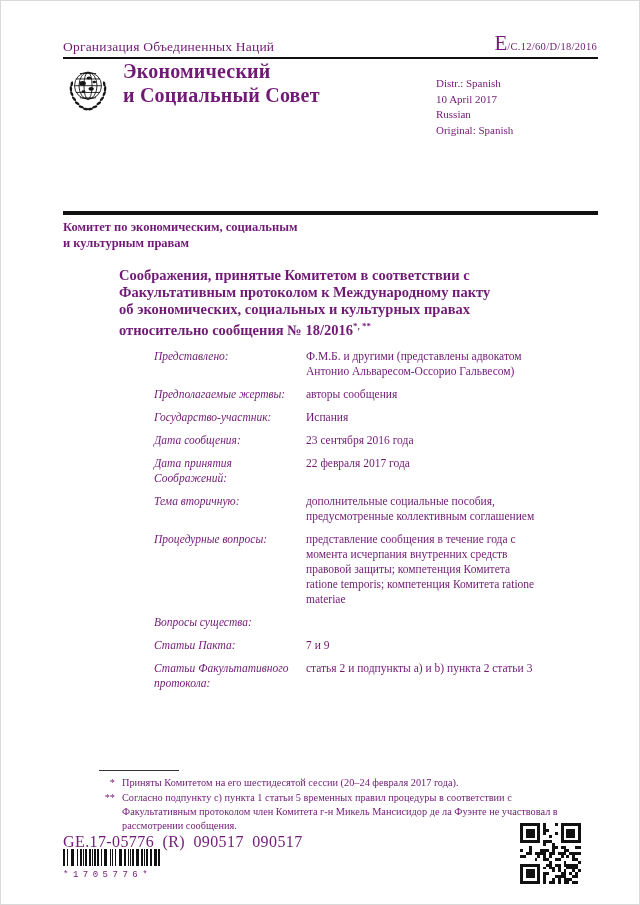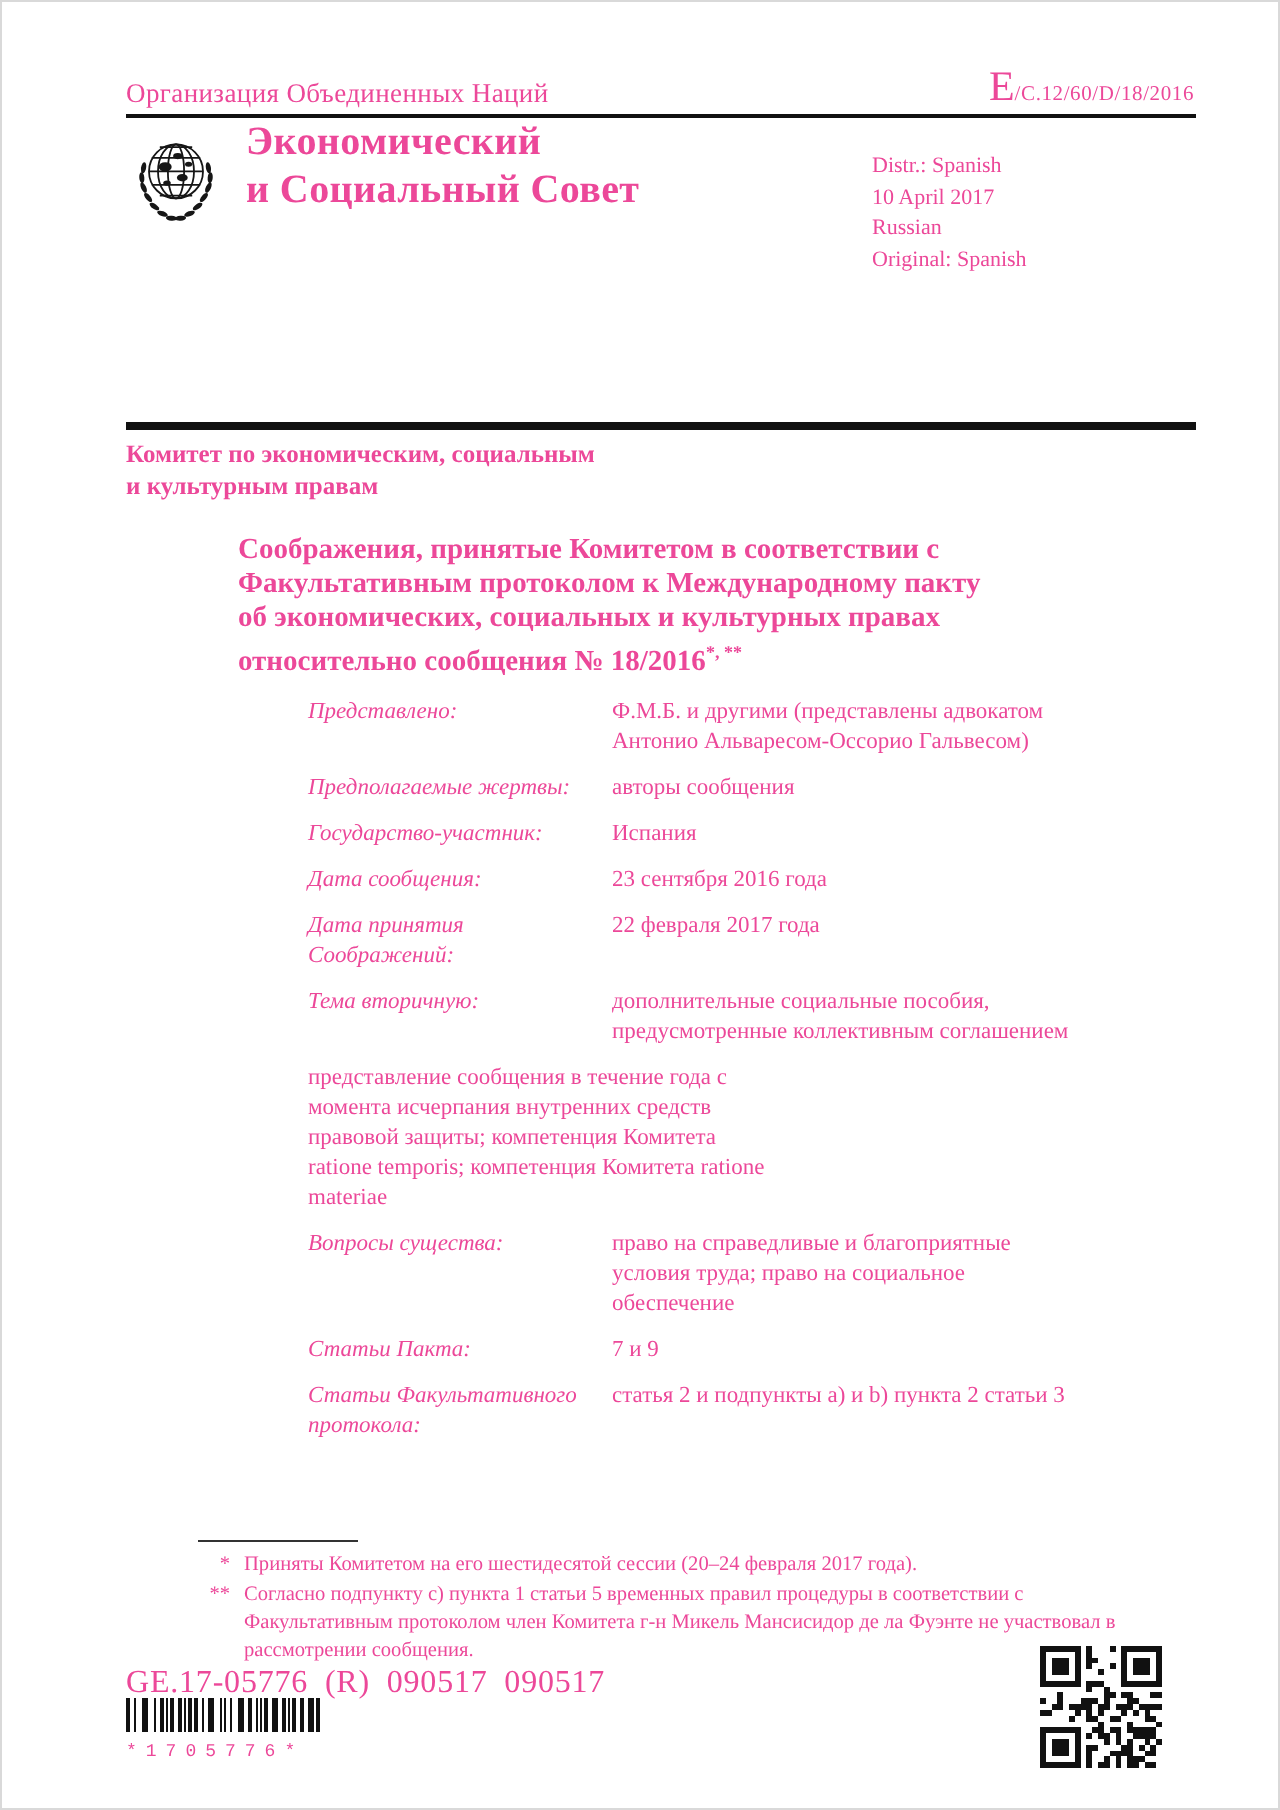--- a/index.html
+++ b/index.html
@@ -1,20 +1,20 @@
 <!DOCTYPE html>
 <html><head>
 <meta charset="utf-8">
 <style>
   html,body{margin:0;padding:0;background:#f2f2f2;}
   #page{
     position:relative;width:638px;height:903px;margin:0 auto;
     background:#ffffff;border:1px solid #d9d9d9;
     font-family:"Liberation Serif","DejaVu Serif",serif;
-    color:#ec4899;overflow:hidden;
+    color:#701a75;overflow:hidden;
   }
   
   .org-name{position:absolute;left:62px;top:38px;font-size:13.5px;letter-spacing:.2px;}
   .doc-symbol{position:absolute;right:42px;top:30px;display:flex;align-items:baseline;}
   .sym-big{font-size:21px;}
   .sym-rest{font-size:10.5px;letter-spacing:.3px;}
   .rule-thin{position:absolute;left:62px;top:56px;width:535px;height:2px;background:#111;}
   .emblem{position:absolute;left:60px;top:63px;}
   .council{position:absolute;left:122px;top:58px;font-size:20px;font-weight:bold;line-height:24px;white-space:pre-line;letter-spacing:.2px;}
   .meta{position:absolute;left:435px;top:75px;font-size:11px;line-height:15.5px;}
@@ -124,25 +124,25 @@
       </div>
     <div class="field-row">
         <div class="field-label">Дата принятия Соображений:</div>
         <div class="field-value">22 февраля 2017 года</div>
       </div>
     <div class="field-row">
         <div class="field-label">Тема вторичную:</div>
         <div class="field-value">дополнительные социальные пособия, предусмотренные коллективным соглашением</div>
       </div>
     <div class="field-row">
+        <div class="field-label">Процедурные вопросы:</div>
         <div class="field-value">представление сообщения в течение года с момента исчерпания внутренних средств правовой защиты; компетенция Комитета ratione temporis; компетенция Комитета ratione materiae</div>
       </div>
     <div class="field-row">
         <div class="field-label">Вопросы существа:</div>
-        <div class="field-value">право на справедливые и благоприятные условия труда; право на социальное обеспечение</div>
       </div>
     <div class="field-row">
         <div class="field-label">Статьи Пакта:</div>
         <div class="field-value">7 и 9</div>
       </div>
     <div class="field-row">
         <div class="field-label">Статьи Факультативного протокола:</div>
         <div class="field-value">статья 2 и подпункты a) и b) пункта 2 статьи 3</div>
       </div>
   </div>

